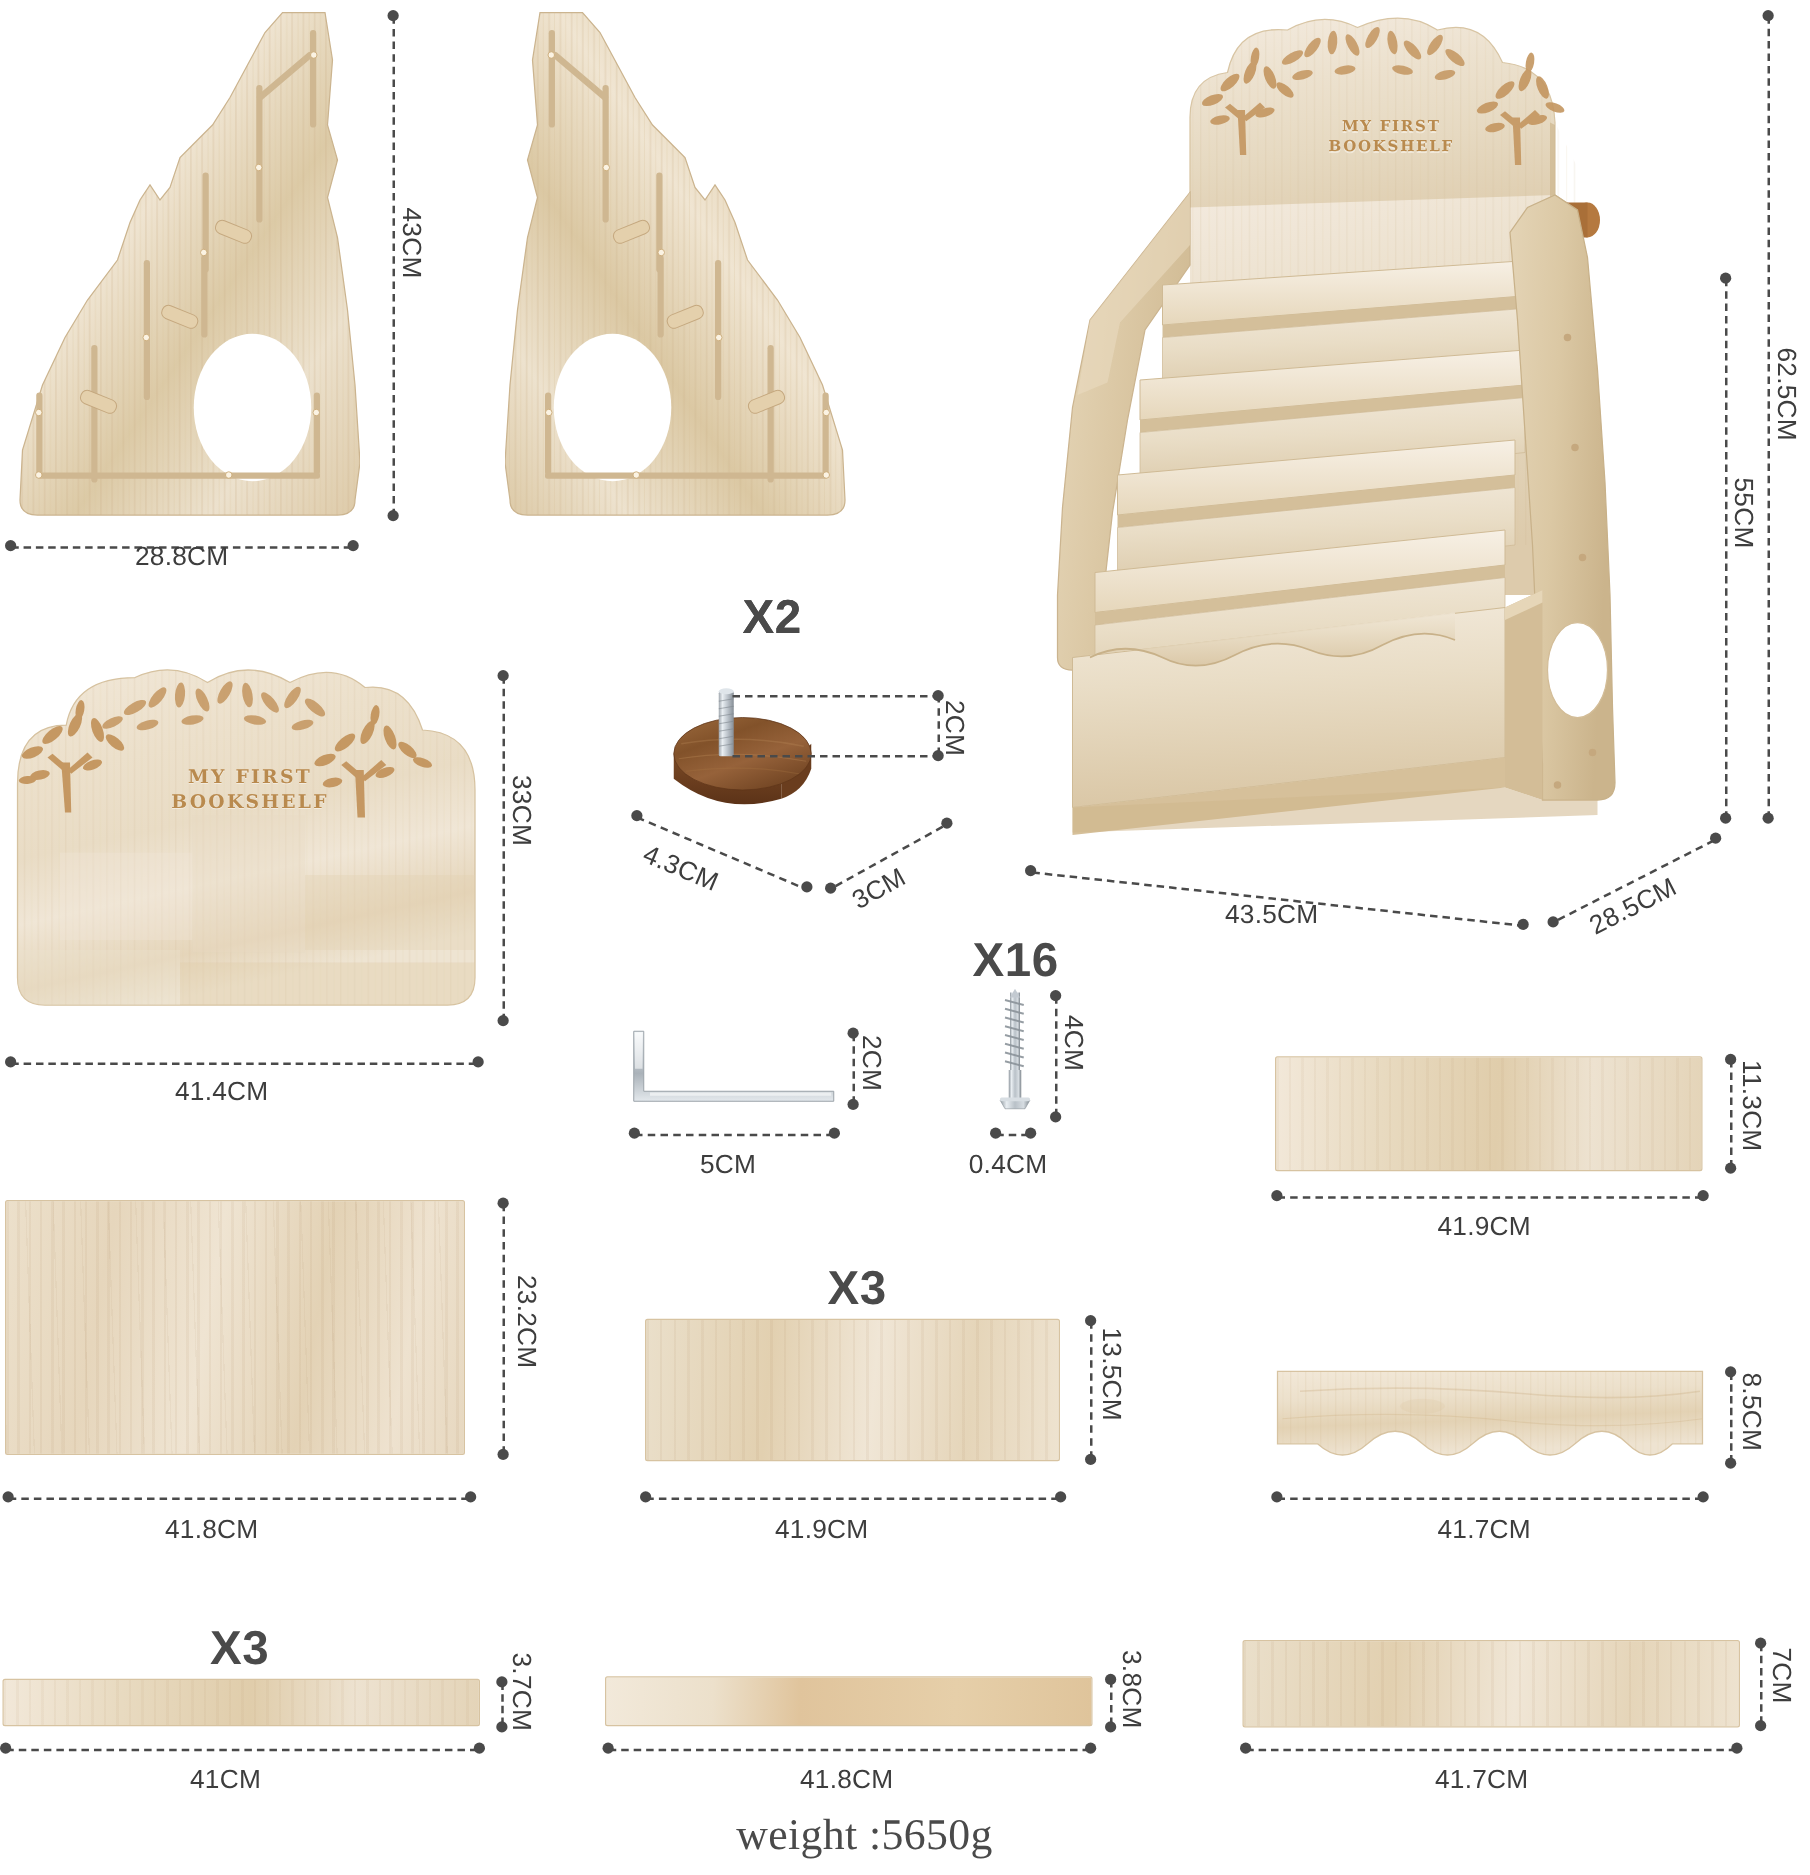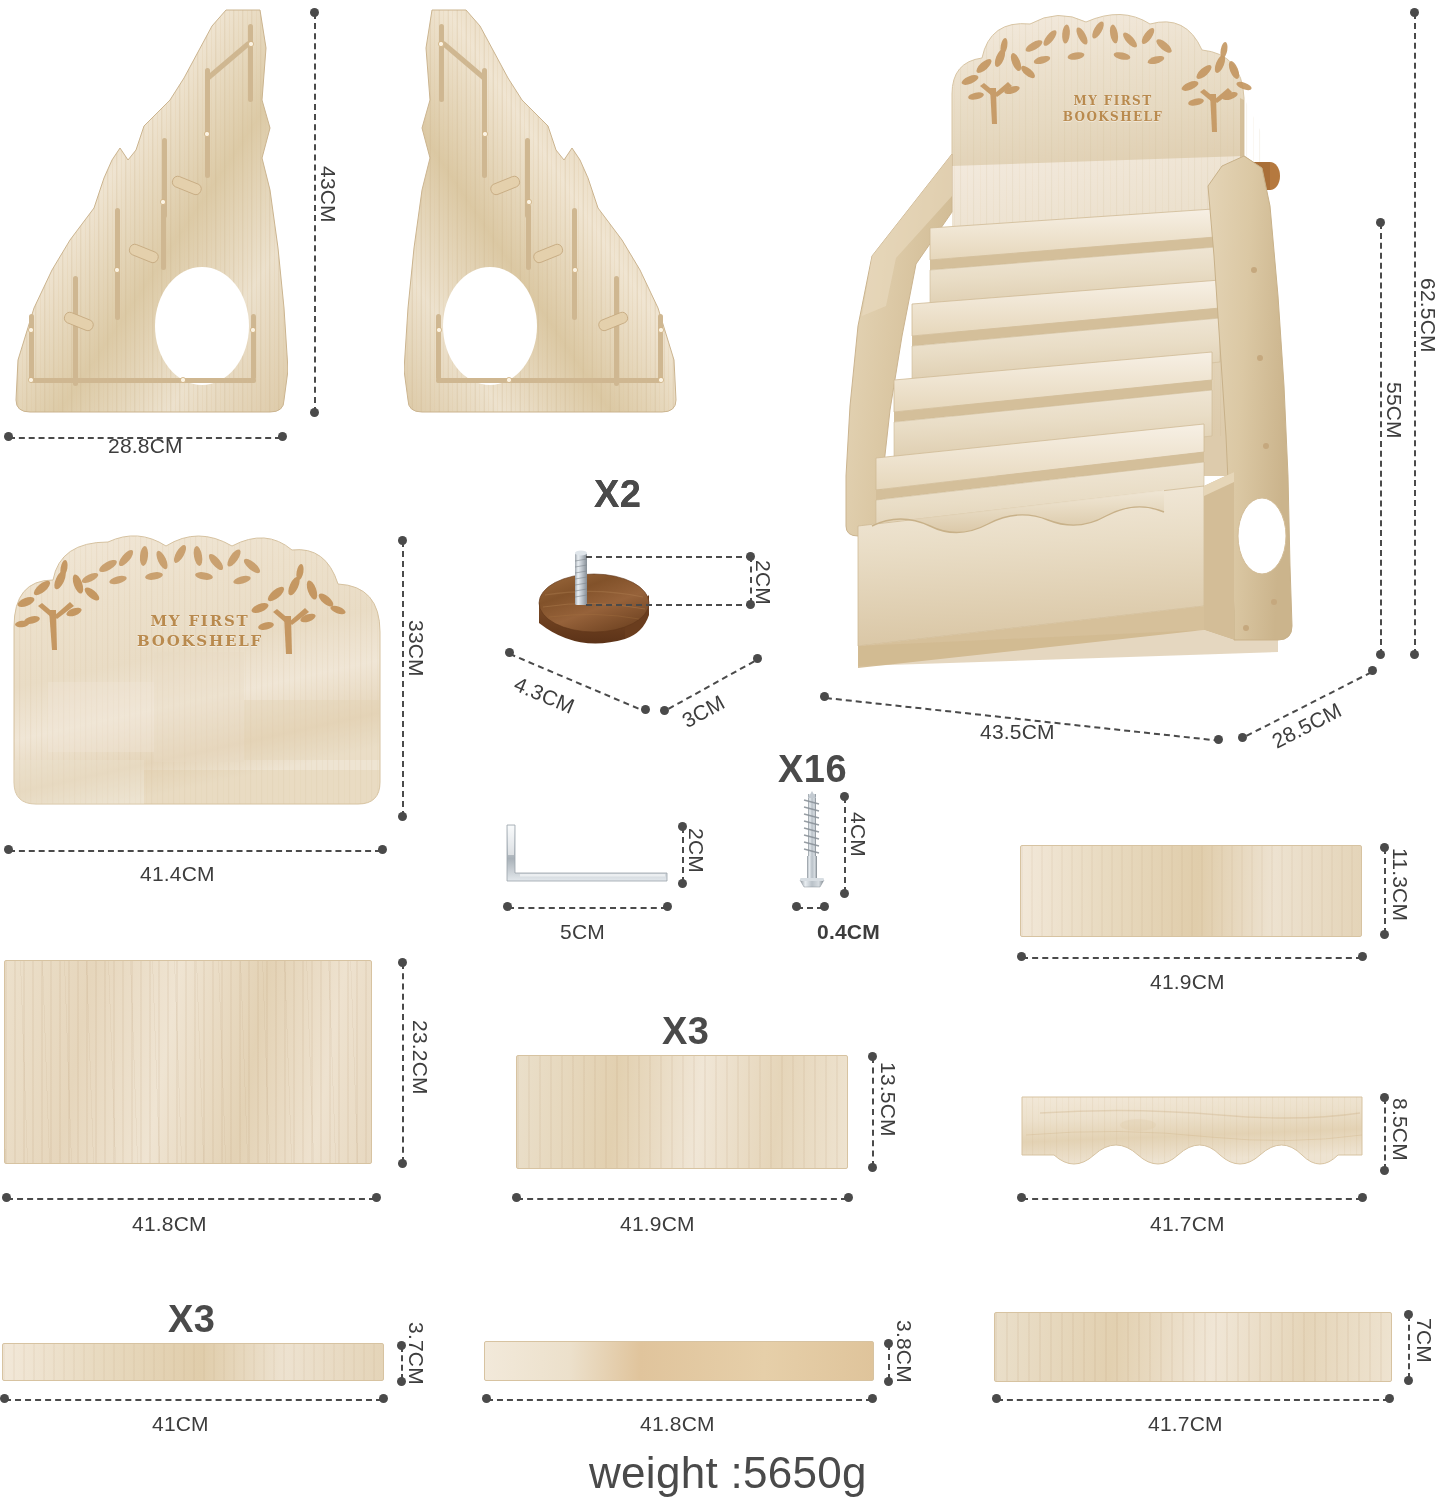--- a/index.html
+++ b/index.html
@@ -52,22 +52,22 @@
   }
   .dimlabel.vert { transform:rotate(90deg); transform-origin:left top; }
   .dimlabel.diag { transform-origin:left top; }
 
   .qty {
     position:absolute; font-size:38px; font-weight:700; color:#4a4a4a;
     letter-spacing:.5px; font-family:"Liberation Sans", sans-serif;
   }
 
   .weight {
-    position:absolute; font-size:44px; color:#4a4a4a; font-weight:400;
-    letter-spacing:.3px; font-family:Liberation Sans, sans-serif;
+    position:absolute; font-size:35px; color:#4a4a4a; font-weight:400;
+    letter-spacing:.3px; font-family:Liberation Serif, serif;
   }
 
   
   .engrave-text {
     position:absolute; text-align:center; color:#b98a4e;
     font-family:"DejaVu Serif", serif; font-weight:700;
     line-height:1.32; text-shadow:0 1px 0 rgba(255,255,255,.45);
   }
 
   
@@ -457,21 +457,21 @@
     <div class="dimdot" style="left:840px; top:792px;"></div>
     <div class="dimline-v" style="left:844px; top:797px; height:96px;"></div>
     <div class="dimdot" style="left:840px; top:889px;"></div>
     <div class="dimlabel vert" style="left:870px; top:812px;">4CM</div>
   </div>
 
   <div>
     <div class="dimdot" style="left:792px; top:902px;"></div>
     <div class="dimline-h" style="left:797px; top:907px; width:26px;"></div>
     <div class="dimdot" style="left:820px; top:902px;"></div>
-    <div class="dimlabel" style="left:817px; top:920px;font-weight:bold;">0.4CM</div>
+    <div class="dimlabel" style="left:775px; top:920px;">0.4CM</div>
   </div>
 
   <div class="shelf-wrap" style="left:830px; top:6px; width:520px; height:700px;">
     <svg width="520" height="700" viewBox="0 0 520 700">
       <defs>
         <linearGradient id="bk_back" x1="0" y1="0" x2="0.2" y2="1">
           <stop offset="0%" stop-color="#f3eade"></stop>
           <stop offset="30%" stop-color="#ece1ce"></stop>
           <stop offset="60%" stop-color="#e6d9c1"></stop>
           <stop offset="100%" stop-color="#ddcbac"></stop>

